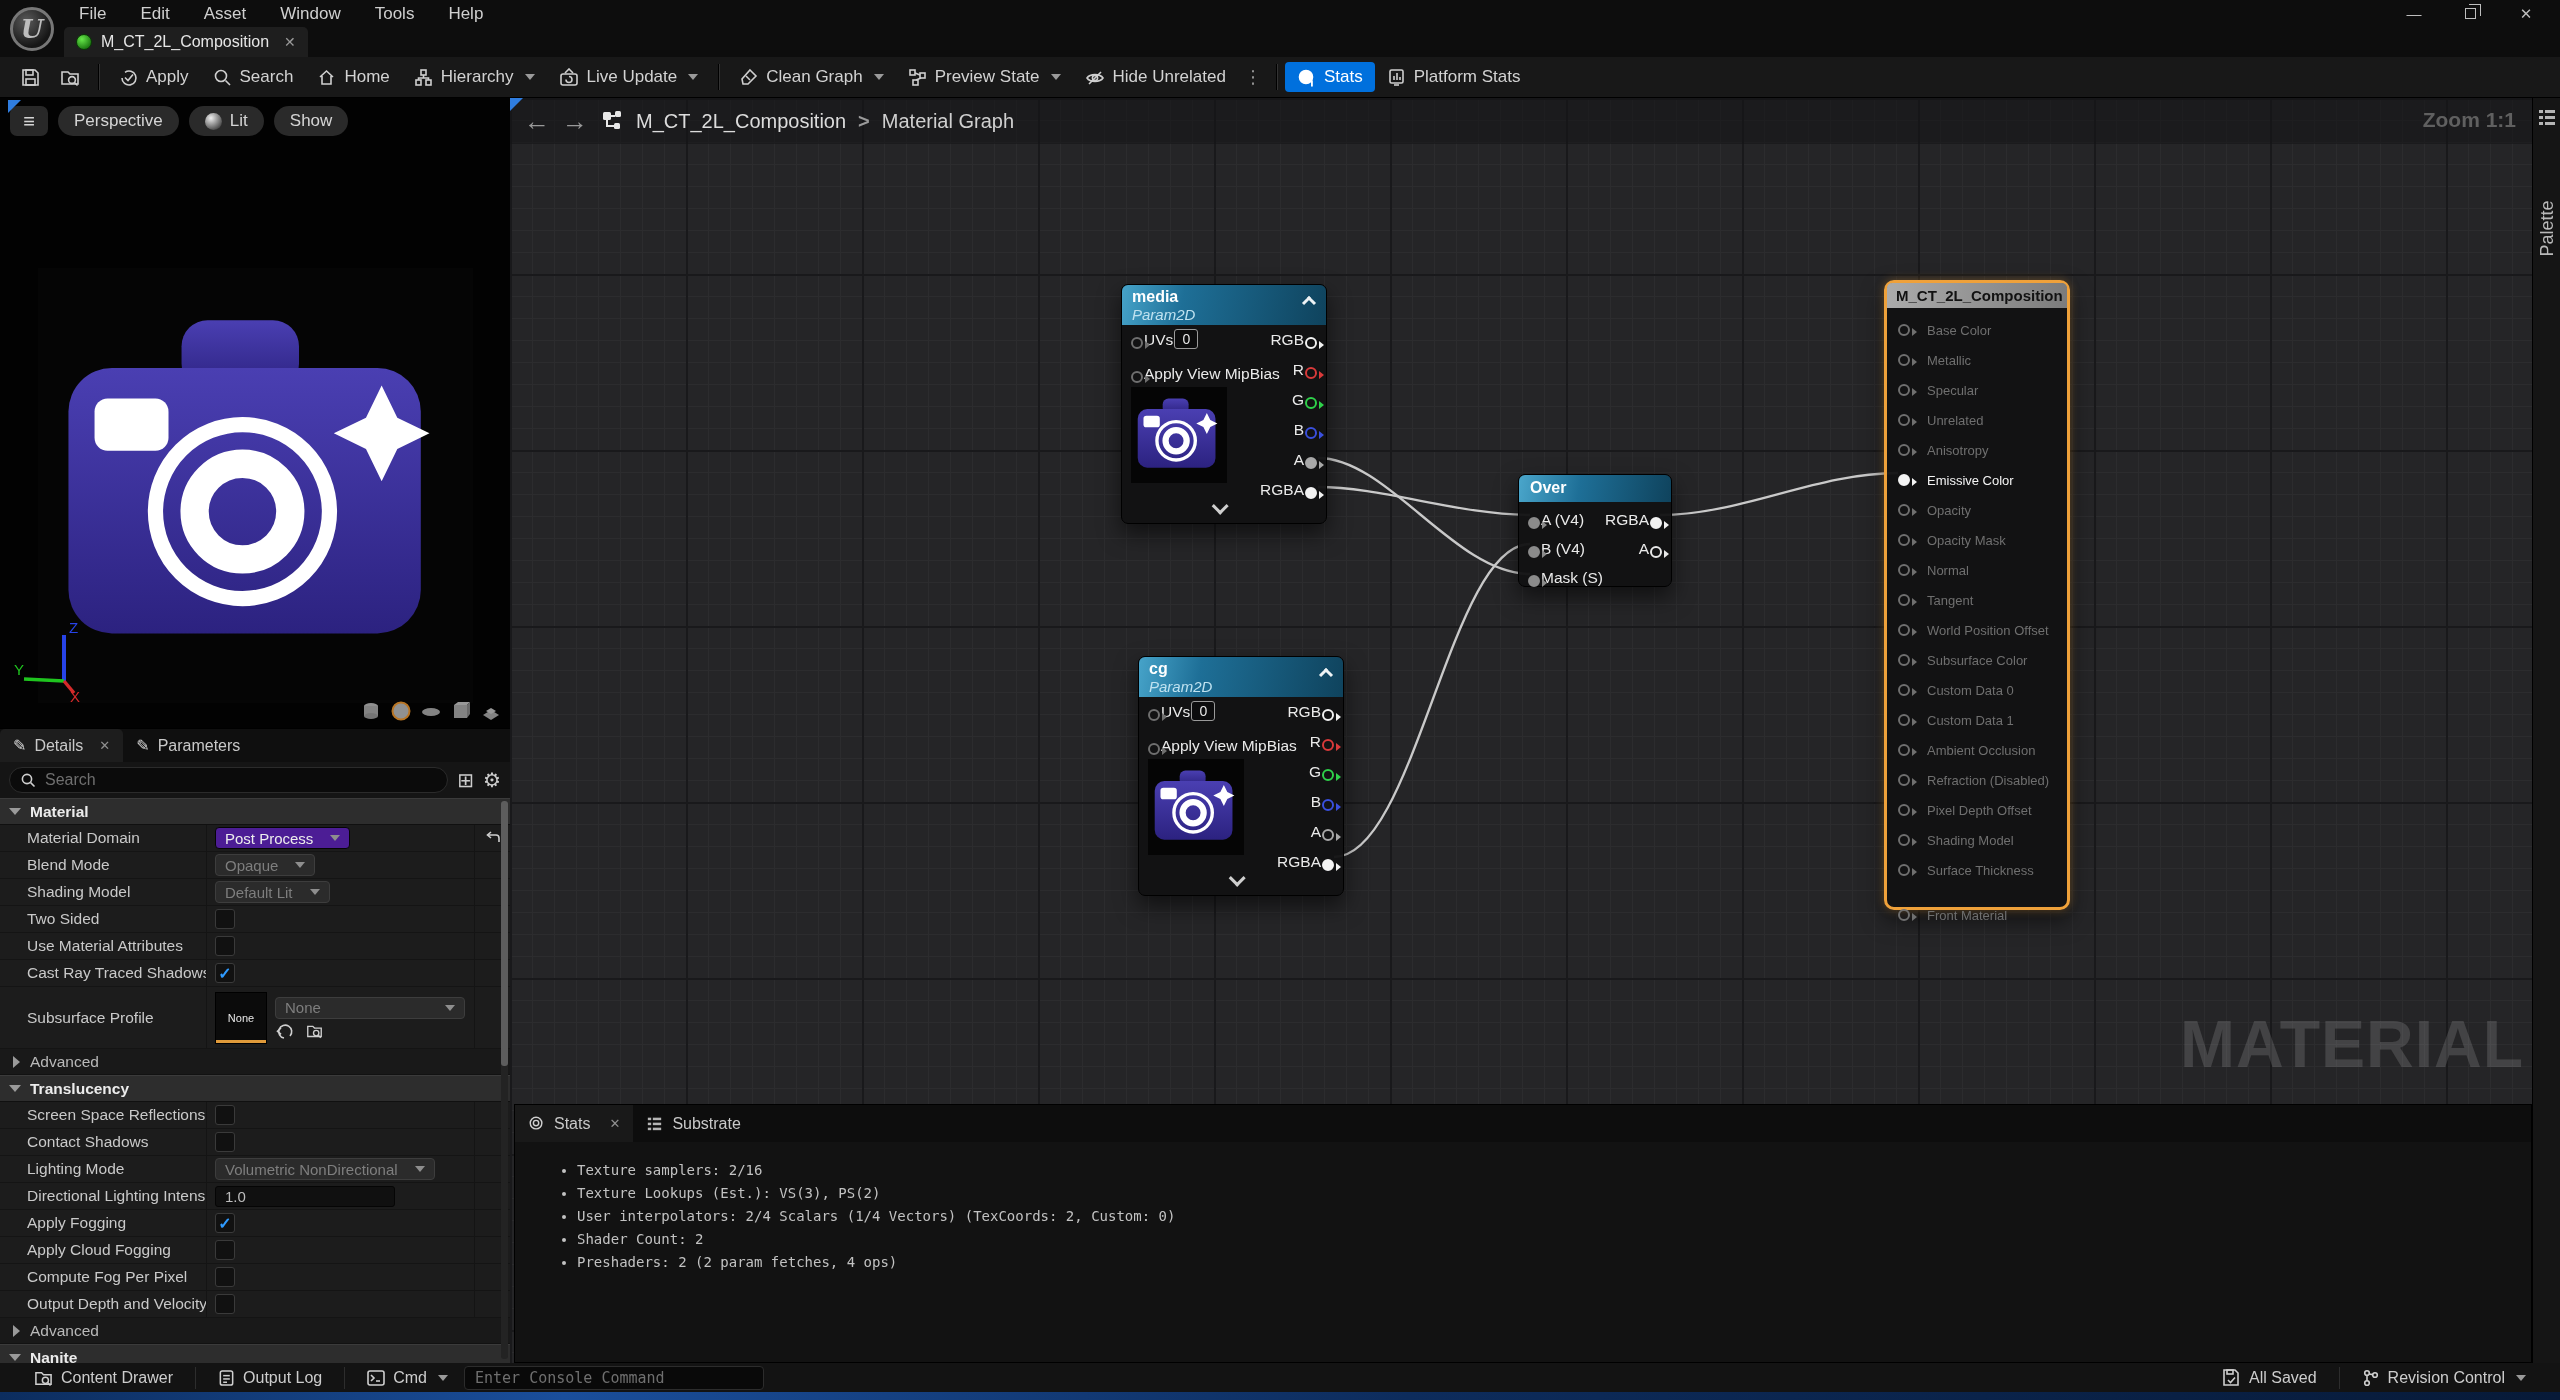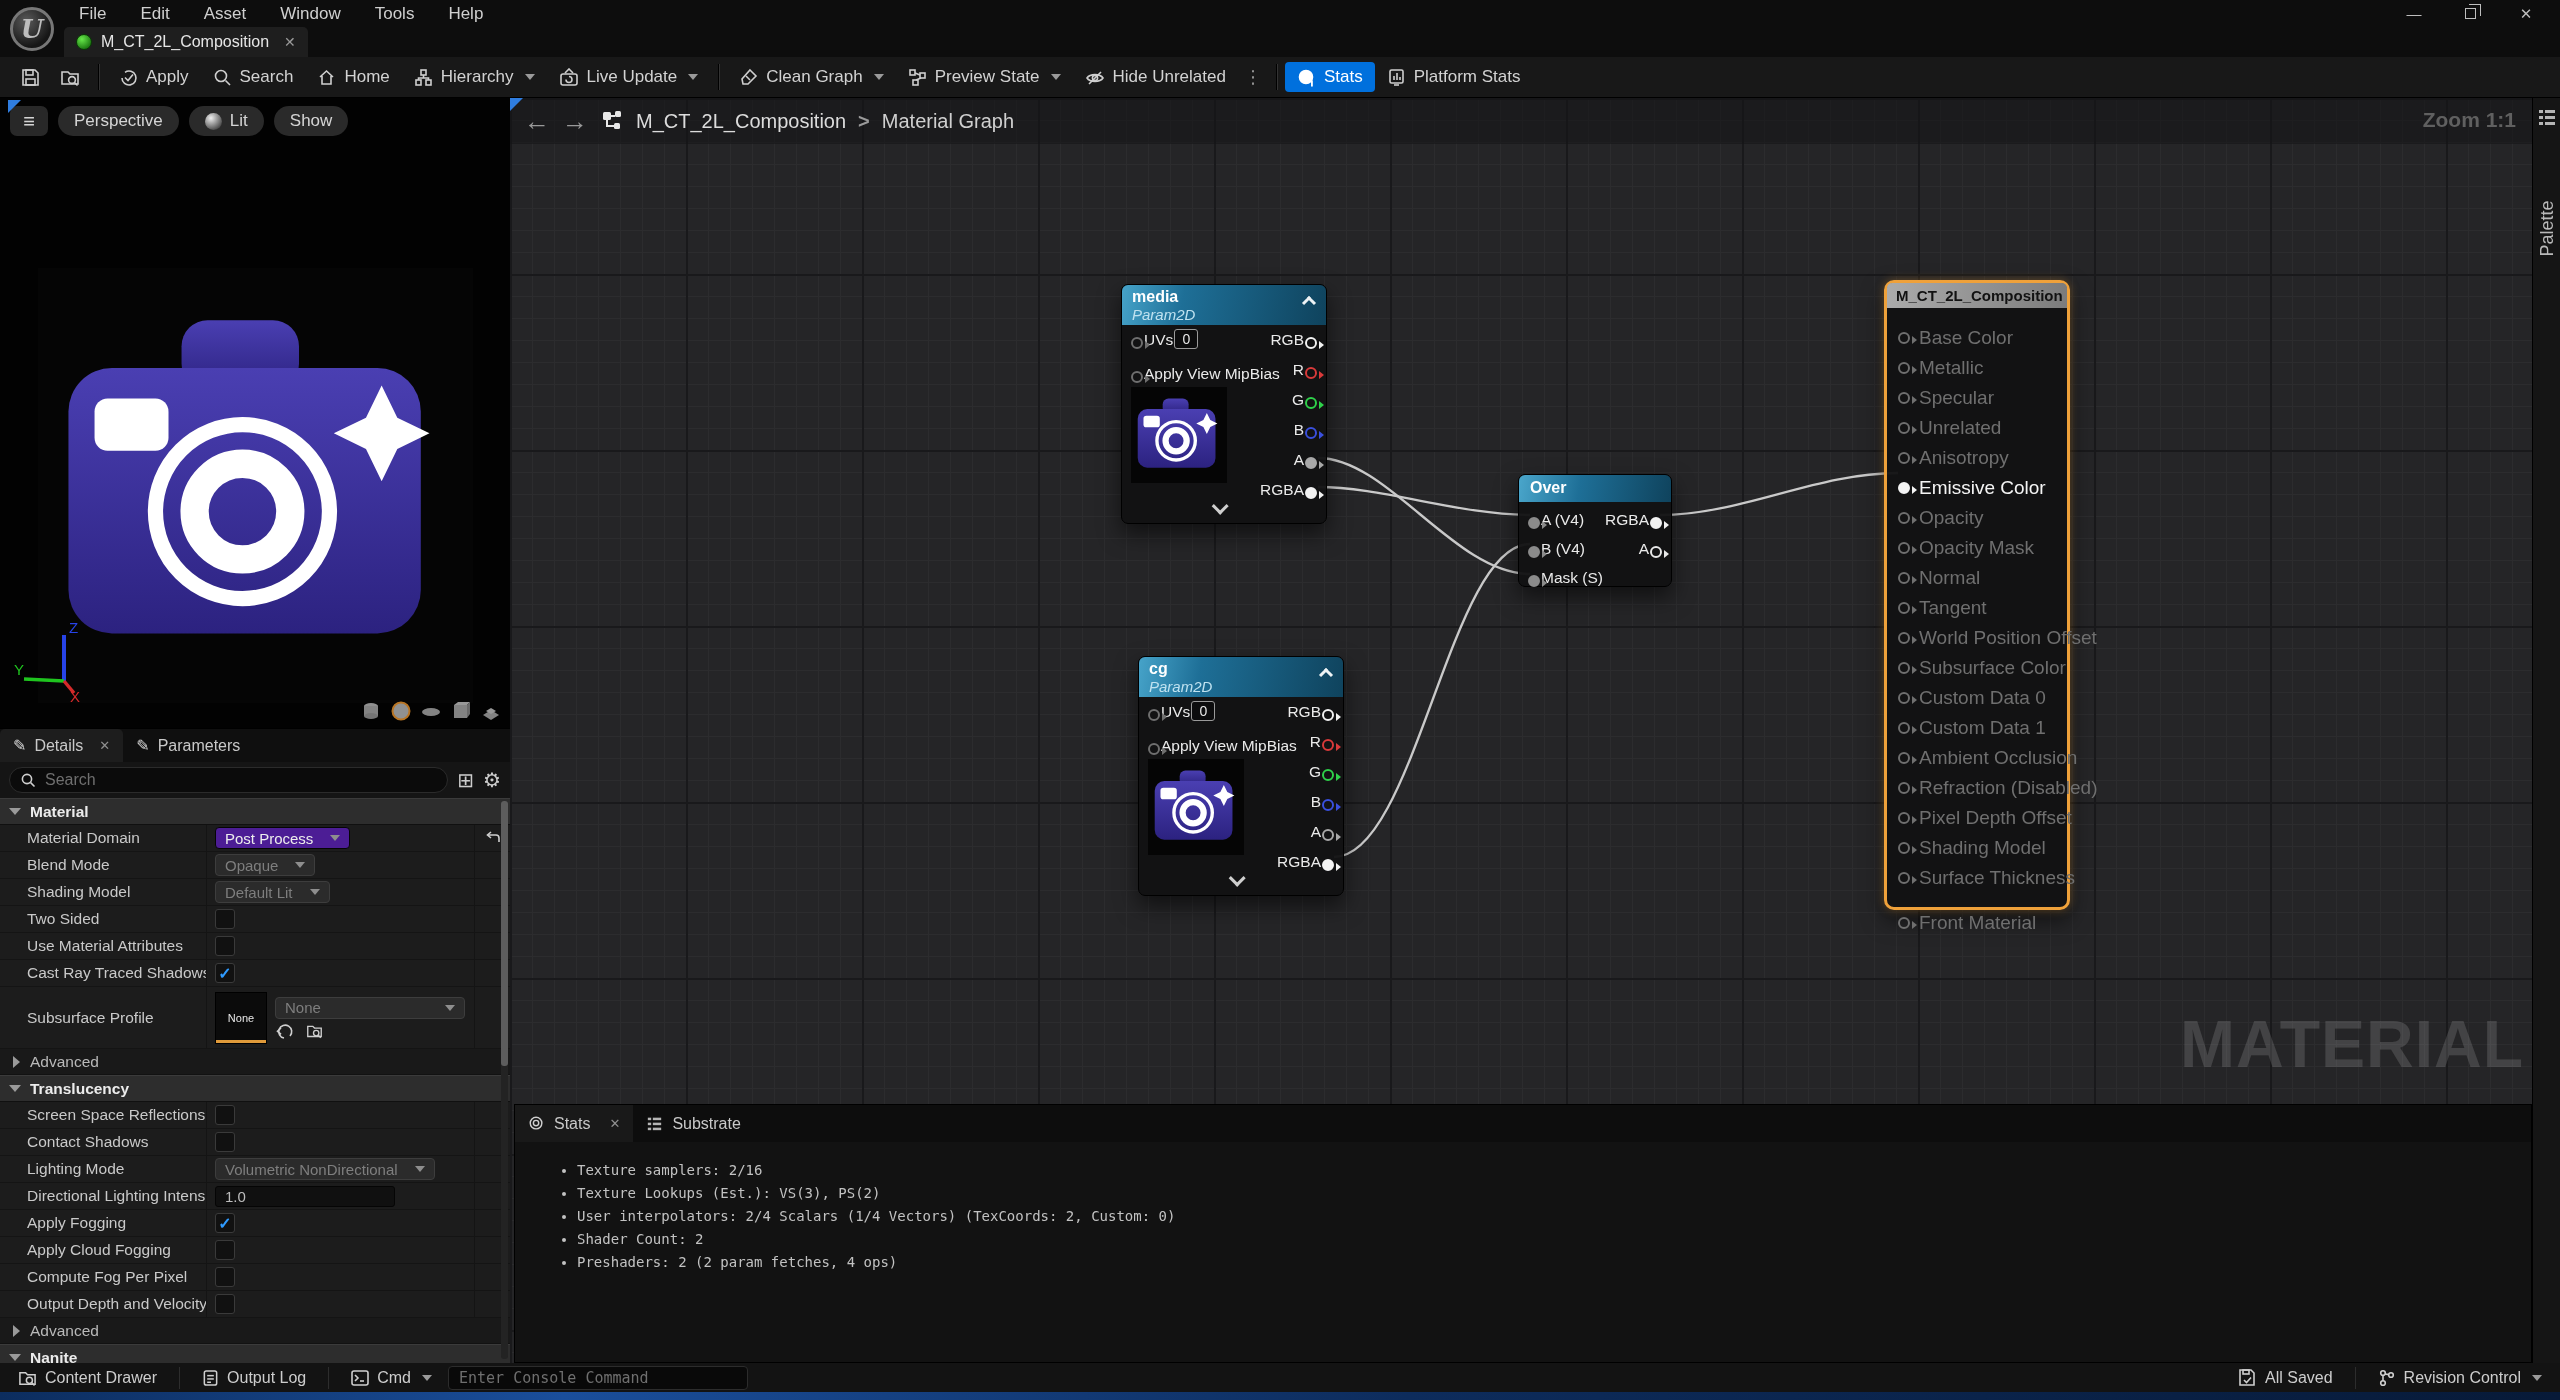--- a/index.html
+++ b/index.html
@@ -136,35 +136,35 @@
   .node-thumb svg { width:96px; height:96px; }
 
   .over-head { height:27px; border-radius:6px 6px 0 0; padding:3px 0 0 11px;
                background:linear-gradient(100deg, #4aa6cb 0%, #1e6f97 40%, #0f435d 100%); }
   .over-title { font-size:16px; font-weight:bold; color:#fff; }
 
   .node.selected { border:3px solid #efa13a; border-radius:10px; box-shadow:0 0 10px rgba(239,161,58,.35), 0 10px 22px rgba(0,0,0,.55); }
   .result-head { height:25px; border-radius:5px 5px 0 0; display:flex; align-items:center; padding-left:9px;
                  background:linear-gradient(90deg, #ababab, #7c7c7c); }
   .result-title { font-size:15px; font-weight:bold; color:#121212; }
-  .rpin { position:absolute; left:11px; height:20px; display:flex; align-items:center; gap:9px; font-size:19px; color:#6f6f6f; white-space:nowrap;margin-top:8px; }
+  .rpin { position:absolute; left:11px; height:20px; display:flex; align-items:center; gap:17px; font-size:13px; color:#6f6f6f; white-space:nowrap; }
   .rpin.active { color:#f4f4f4; }
 
   
   .stats-panel { position:absolute; left:4px; right:28px; top:1006px; bottom:0; background:#121212; border:1px solid #000; z-index:8; }
   .sp-tabs { height:37px; display:flex; align-items:stretch; background:#0d0d0d; }
   .sp-tab { display:flex; align-items:center; gap:9px; padding:0 13px; font-size:16px; color:#c9c9c9; }
   .sp-tab.active { background:#191919; }
   .sp-tab .x { color:#8f8f8f; font-size:13px; margin-left:10px; }
   .sp-lines { margin:20px 0 0 62px; }
   .sp-lines li { font-family:"DejaVu Sans Mono", monospace; font-size:14px; color:#c2c2c2; margin-bottom:7px; }
 
   
   .statusbar { position:absolute; left:0; right:0; bottom:0; height:37px; background:#131313; }
-  .sb-row { position:absolute; left:0; right:0; top:0; height:29px; display:flex; align-items:center; padding:0 8px; gap:6px; }
+  .sb-row { position:absolute; left:0; right:0; top:0; height:29px; display:flex; align-items:center; padding:0 24px; gap:6px; }
   .sb-btn { display:flex; align-items:center; gap:8px; height:26px; padding:0 10px; color:#cdcdcd; font-size:16px; white-space:nowrap; }
   .sb-sep { width:1px; height:22px; background:#2d2d2d; margin:0 6px; }
   .console-input { width:300px; height:24px; background:#090909; border:1px solid #2c2c2c; border-radius:4px;
                    display:flex; align-items:center; padding-left:10px; color:#6f6f6f;
                    font-family:"DejaVu Sans Mono", monospace; font-size:15px; }
   .sb-spacer { flex:1; }
   .progress-strip { position:absolute; left:0; right:0; bottom:0; height:8px;
                     background:linear-gradient(90deg, #0c2d5e 0%, #1a4e9b 22%, #0d2c5c 55%, #071a38 100%); }
   svg .st { stroke:#cfcfcf; fill:none; stroke-width:1.6; }
 </style>

